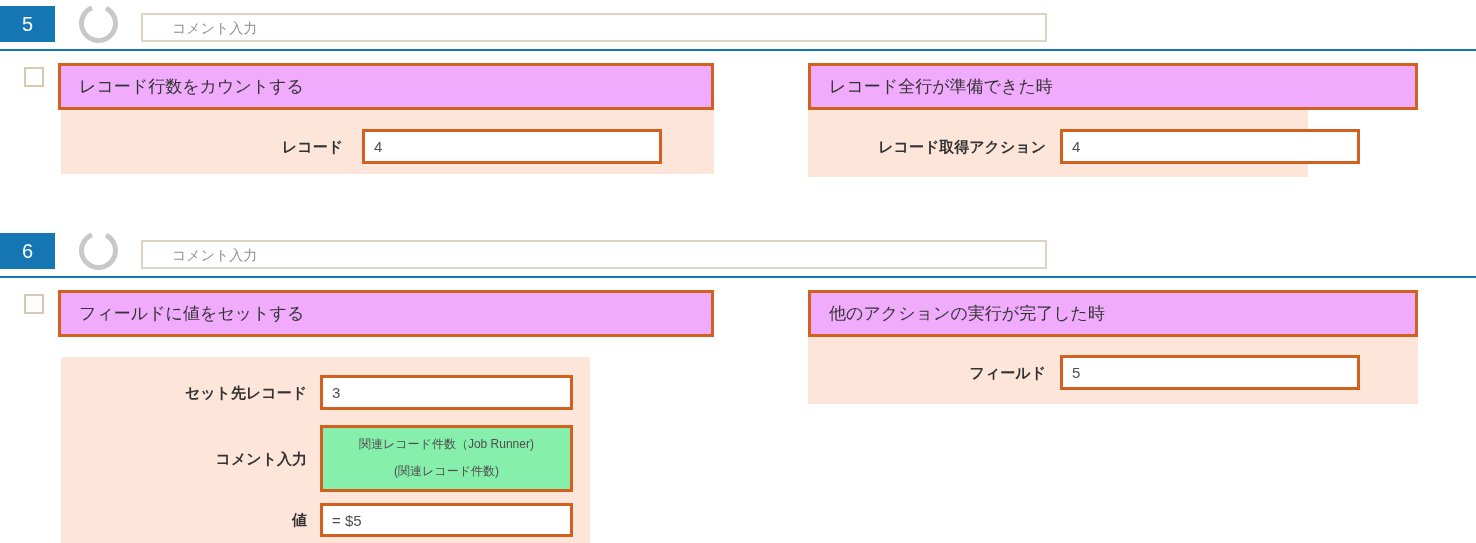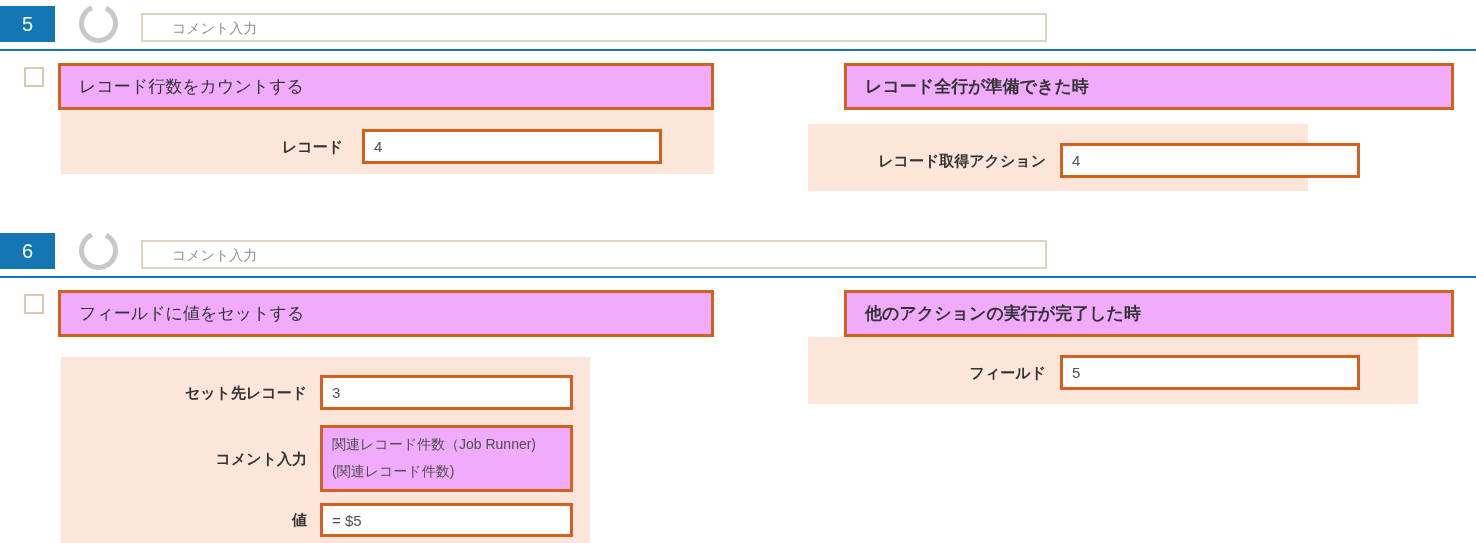--- a/index.html
+++ b/index.html
@@ -18,35 +18,35 @@
     border:2px solid #ddd4c2; background:#fff; padding:0 29px; font-size:14px; color:#555;
     font-family:"Liberation Sans", sans-serif; outline:none; }
   .comment-input::placeholder { color:#8f8f8f; opacity:1; }
   .divider { position:absolute; left:0; top:49px; width:1476px; height:2px; background:#1576b4; }
   .checkbox { position:absolute; left:24px; top:67px; width:20px; height:20px;
     border:2px solid #d8c8ae; background:#fff; cursor:pointer; }
 
   .panel-title { position:absolute; height:47px; background:#f0abfc; border:3px solid #d2601e;
     font-size:17px; color:#333; line-height:41px; padding:0 18px; white-space:nowrap; overflow:hidden; cursor:pointer; }
   .panel-title.left { left:58px; width:656px; top:63px; }
-  .panel-title.right { left:844px; width:610px; top:63px;font-weight:bold; }
+  .panel-title.right { left:808px; width:610px; top:63px; }
 
   .panel-body { position:absolute; background:#fde5da; }
   .pb-a5 { left:61px; top:110px; width:653px; height:64px; }
-  .pb-t5 { left:808px; top:124px; width:500px; height:67px; }
+  .pb-t5 { left:808px; top:110px; width:500px; height:67px; }
   .pb-a6 { left:61px; top:110px; width:529px; height:193px;margin-top:20px; }
   .pb-t6 { left:808px; top:110px; width:610px; height:67px; }
 
   .fld-label { position:absolute; font-size:15px; font-weight:bold; color:#333;
     text-align:right; white-space:nowrap; }
   .fld-input { position:absolute; border:3px solid #d2601e; background:#fff; padding:0 9px;
     font-size:15px; color:#4f4f4f; font-family:"Liberation Sans", sans-serif; outline:none; }
-  .fld-textarea { position:absolute; border:3px solid #d2601e; background:#f0abfc; padding:3px 9px;
-    font-size:14px; color:#4f4f4f; line-height:27px; font-family:"Liberation Sans", sans-serif;
-    resize:none; outline:none; overflow:hidden; white-space:pre-line; }
+  .fld-textarea { position:absolute; border:3px solid #d2601e; background:#86efac; padding:3px 9px;
+    font-size:12px; color:#4f4f4f; line-height:27px; font-family:"Liberation Sans", sans-serif;
+    resize:none; outline:none; overflow:hidden; white-space:pre-line;text-align:center; }
 </style>
 </head>
 <body>
 
 <div class="screen">
 
   <div class="section sec5">
     <div class="num-badge">
       <span>5</span>
     </div>

